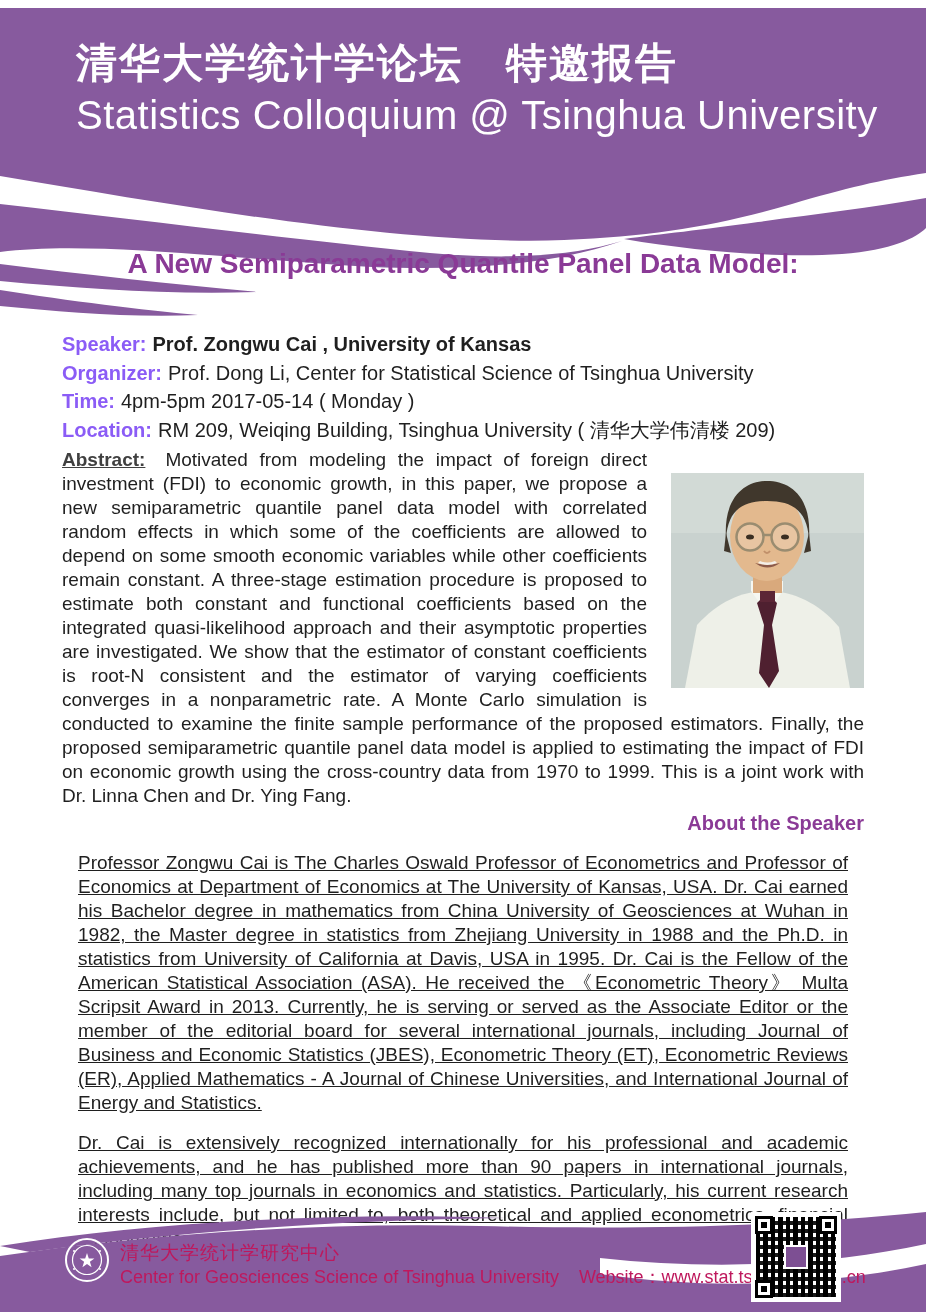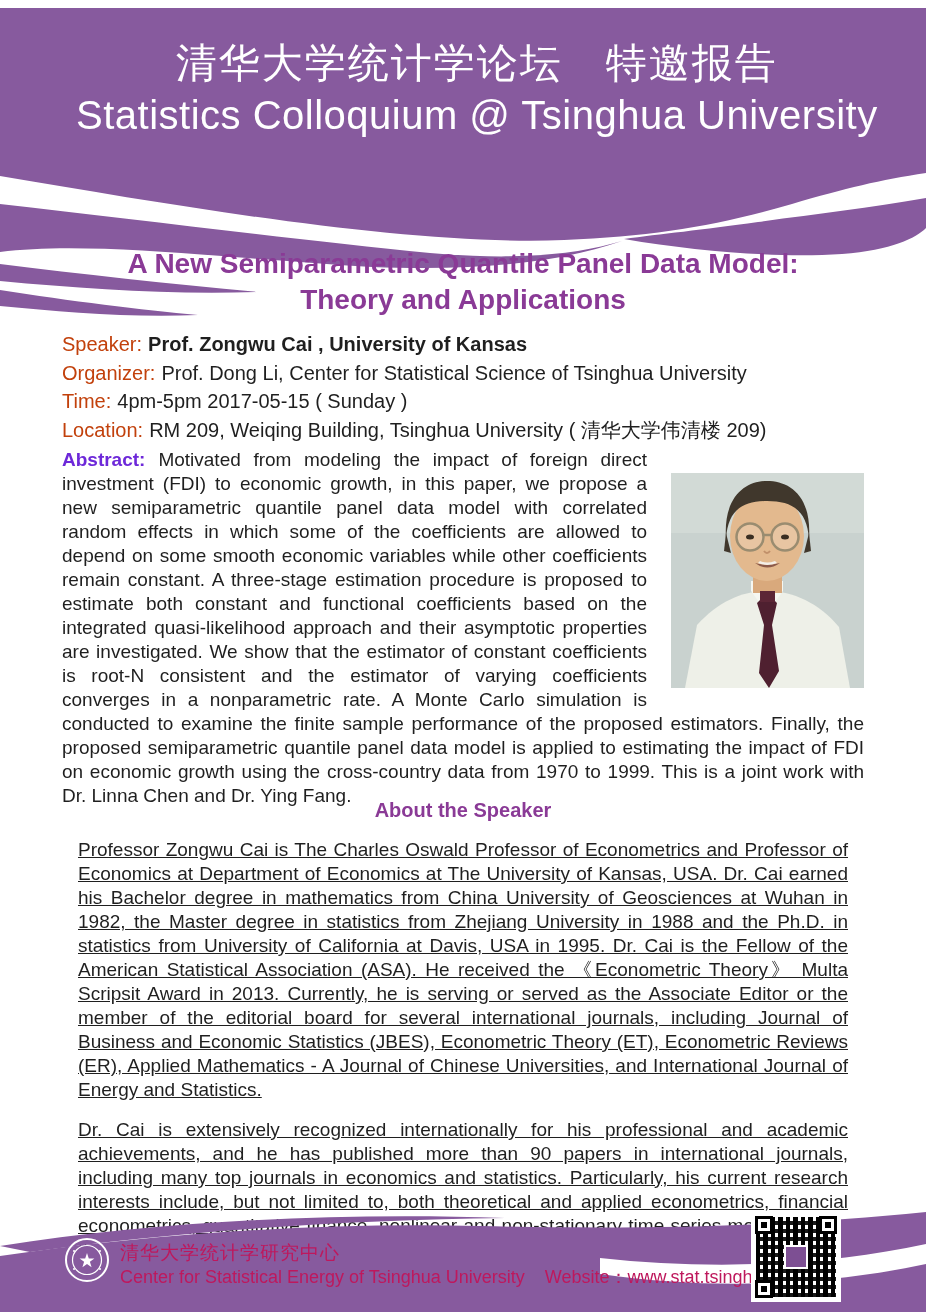--- a/index.html
+++ b/index.html
@@ -3,38 +3,38 @@
 <meta charset="utf-8">
 <style>
   html,body{margin:0;padding:0;background:#ffffff;}
   .poster{
     position:relative;width:926px;height:1312px;overflow:hidden;background:#ffffff;
     font-family:"Liberation Sans","DejaVu Sans",sans-serif;
   }
   svg.deco{position:absolute;left:0;display:block;}
   
   .header-text{position:absolute;left:76px;top:36px;color:#ffffff;}
-  .header-text .zh{font-size:41px;line-height:54px;letter-spacing:2px;font-weight:400;text-align:center;}
+  .header-text .zh{font-size:41px;line-height:54px;letter-spacing:2px;font-weight:700;}
   .header-text .en{font-size:40px;line-height:50px;font-weight:400;letter-spacing:0.5px;text-align:right;}
   
   .talk-title{position:absolute;left:0;top:246px;width:926px;text-align:center;
     color:#8a3a96;font-size:28px;font-weight:bold;line-height:36px;}
   
   .info-block{position:absolute;left:62px;top:330px;width:802px;font-size:20px;line-height:28.5px;color:#1f1f1f;}
-  .info-block .label{color:#c2410c;font-weight:normal;margin-right:6px;}
+  .info-block .label{color:#8b5cf6;font-weight:bold;margin-right:6px;}
   .info-block .bold-val{font-weight:bold;}
   
   .abstract-block{position:absolute;left:62px;top:448px;width:802px;font-size:19px;line-height:24px;
     color:#1f1f1f;text-align:justify;}
-  .abstract-block .label{color:#6d28d9;font-weight:bold;margin-right:13px;}
+  .abstract-block .label{color:#404040;font-weight:bold;margin-right:20px;text-decoration:underline;}
   .photo-float{float:right;width:193px;height:215px;margin:25px 0 20px 24px;}
   
   .about-block{position:absolute;left:62px;top:795px;width:802px;font-size:19px;line-height:24px;
     color:#1f1f1f;text-align:justify;}
-  .about-heading{color:#8a3a96;font-weight:bold;font-size:20px;line-height:24px;margin:3px 0 3px 0;text-align:center;}
+  .about-heading{color:#8a3a96;font-weight:bold;font-size:20px;line-height:24px;margin:16px 0 3px 0;text-align:right;}
   .about-block p{margin:16px;text-decoration:underline;}
   
   .footer-logo{position:absolute;left:64px;top:1237px;width:46px;height:46px;}
   .footer-text{position:absolute;left:120px;top:1240px;color:#be185d;}
   .footer-text .zh{font-size:19px;line-height:25px;letter-spacing:1px;}
   .footer-text .en{font-size:18px;line-height:24px;}
   .footer-text .site{margin-left:20px;}
   
   .qr{position:absolute;left:751px;top:1212px;width:90px;height:90px;background:#ffffff;padding:0;z-index:5;}
   .qr-inner{position:absolute;left:5px;top:5px;right:5px;bottom:5px;
@@ -80,32 +80,31 @@
     </g>
   </svg>
 
   <div class="header-text">
     <div class="zh">清华大学统计学论坛　特邀报告</div>
     <div class="en">Statistics Colloquium @ Tsinghua University</div>
   </div>
 
   <div class="talk-title">
     <div>A New Semiparametric Quantile Panel Data Model:</div>
-    <div>Theory and Applications</div>
   </div>
 
   <div class="info-block">
     <div>
       <span class="label">Speaker:</span><span class="bold-val">Prof. Zongwu Cai , University of Kansas</span>
     </div>
     <div>
       <span class="label">Organizer:</span><span>Prof. Dong Li, Center for Statistical Science of Tsinghua University</span>
     </div>
     <div>
-      <span class="label">Time:</span><span>4pm-5pm  2017-05-15 ( Sunday )</span>
+      <span class="label">Time:</span><span>4pm-5pm  2017-05-14 ( Monday )</span>
     </div>
     <div>
       <span class="label">Location:</span><span>RM 209, Weiqing Building, Tsinghua University ( 清华大学伟清楼 209)</span>
     </div>
   </div>
 
   <div class="abstract-block">
     <div class="photo-float">
       <svg width="193" height="215" viewBox="0 0 193 215">
         <rect x="0" y="0" width="193" height="215" fill="#c9d2cf"></rect>
@@ -163,21 +162,21 @@
       <circle cx="10" cy="14" r="1" fill="#ffffff"></circle>
       <circle cx="36" cy="14" r="1" fill="#ffffff"></circle>
       <circle cx="10" cy="32" r="1" fill="#ffffff"></circle>
       <circle cx="36" cy="32" r="1" fill="#ffffff"></circle>
     </svg>
   </div>
 
   <div class="footer-text">
     <div class="zh">清华大学统计学研究中心</div>
     <div class="en">
-      <span>Center for Statistical Energy of Tsinghua University</span><span class="site">Website：www.stat.tsinghua.edu.cn</span>
+      <span>Center for Geosciences Science of Tsinghua University</span><span class="site">Website：www.stat.tsinghua.edu.cn</span>
     </div>
   </div>
 
   <div class="qr">
     <div class="qr-inner"></div>
     <div class="finder f-tl"></div>
     <div class="finder f-tr"></div>
     <div class="finder f-bl"></div>
     <div class="center-logo"></div>
   </div>

